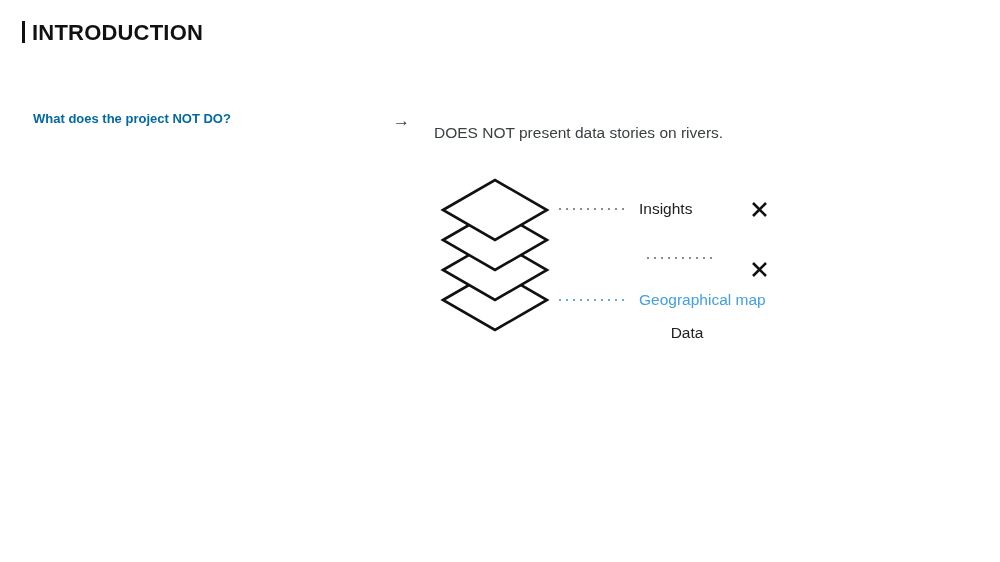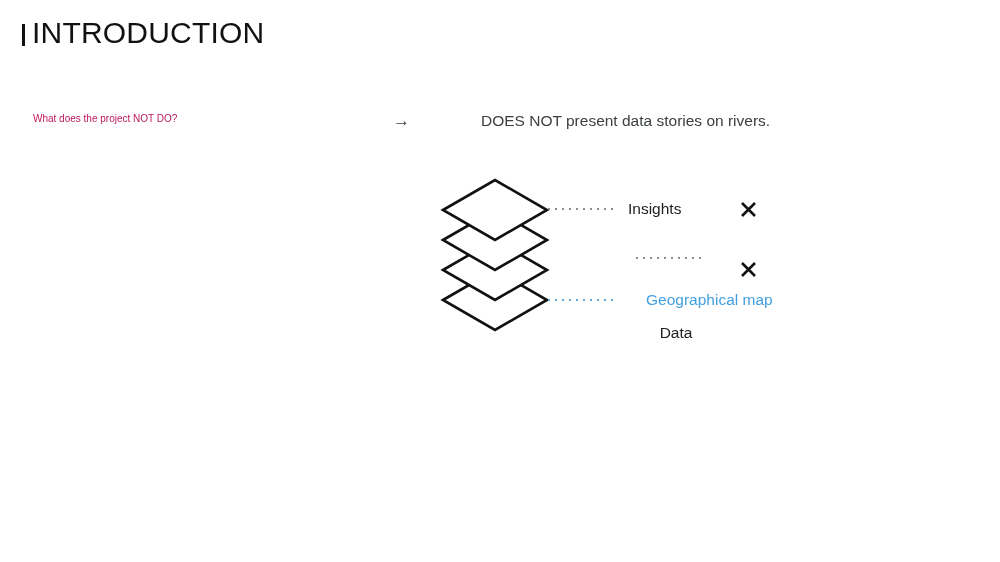--- a/index.html
+++ b/index.html
@@ -27,101 +27,100 @@
   }
   .title-bar {
     display: inline-block;
     width: 3px;
     height: 22px;
     background: #111111;
     position: relative;
     top: 3px;
   }
   .title-text {
-    font-size: 30px;
-    font-weight: normal;
+    font-size: 22px;
+    font-weight: bold;
     letter-spacing: 0.2px;
     color: #111111;
     line-height: 1;
   }
 
   
   .qa-row {
     position: absolute;
     left: 0;
     top: 108px;
     width: 1000px;
     height: 26px;
   }
   .question-text {
     position: absolute;
     left: 33px;
     top: 0;
-    font-size: 10px;
-    font-weight: normal;
-    color: #be185d;
+    font-size: 13px;
+    font-weight: bold;
+    color: #0369a1;
     line-height: 22px;
     white-space: nowrap;
   }
   .qa-arrow {
     position: absolute;
     left: 393px;
     top: 2px;
     font-size: 17px;
     font-weight: bold;
     color: #3c4043;
     line-height: 22px;
   }
   .answer-text {
     position: absolute;
     left: 434px;
-    top: 2px;
+    top: 14px;
     font-size: 15.5px;
     font-weight: normal;
     color: #3c4043;
     line-height: 22px;
     white-space: nowrap;
-    margin-left: 47px;
   }
 
   
   .layer-diagram {
     position: absolute;
     left: 430px;
     top: 172px;
     width: 360px;
     height: 160px;
   }
   .layer-stack-svg {
     position: absolute;
     left: 0;
     top: 0;
     display: block;
   }
 
   .layer-rows {
     position: absolute;
-    left: 0;
+    left: 11px;
     top: 0;
     width: 360px;
     height: 160px;
     text-align: center;
   }
   .layer-row {
     position: absolute;
     left: 118px;
     width: 242px;
     height: 24px;
     display: flex;
     align-items: center;
   }
   .row-0 { top: 25px; }
   .row-1 { top: 55px; }
   .row-2 { top: 85px; flex-direction: column; }
-  .row-3 { top: 116px; gap: 18px; }
+  .row-3 { top: 116px; }
 
   .leader {
     width: 66px;
     flex: 0 0 66px;
     height: 2px;
     background-image: linear-gradient(to right, #8a8d91 0 2px, transparent 2px 7px);
     background-size: 7px 2px;
     background-repeat: repeat-x;
   }
   .leader.blue {

